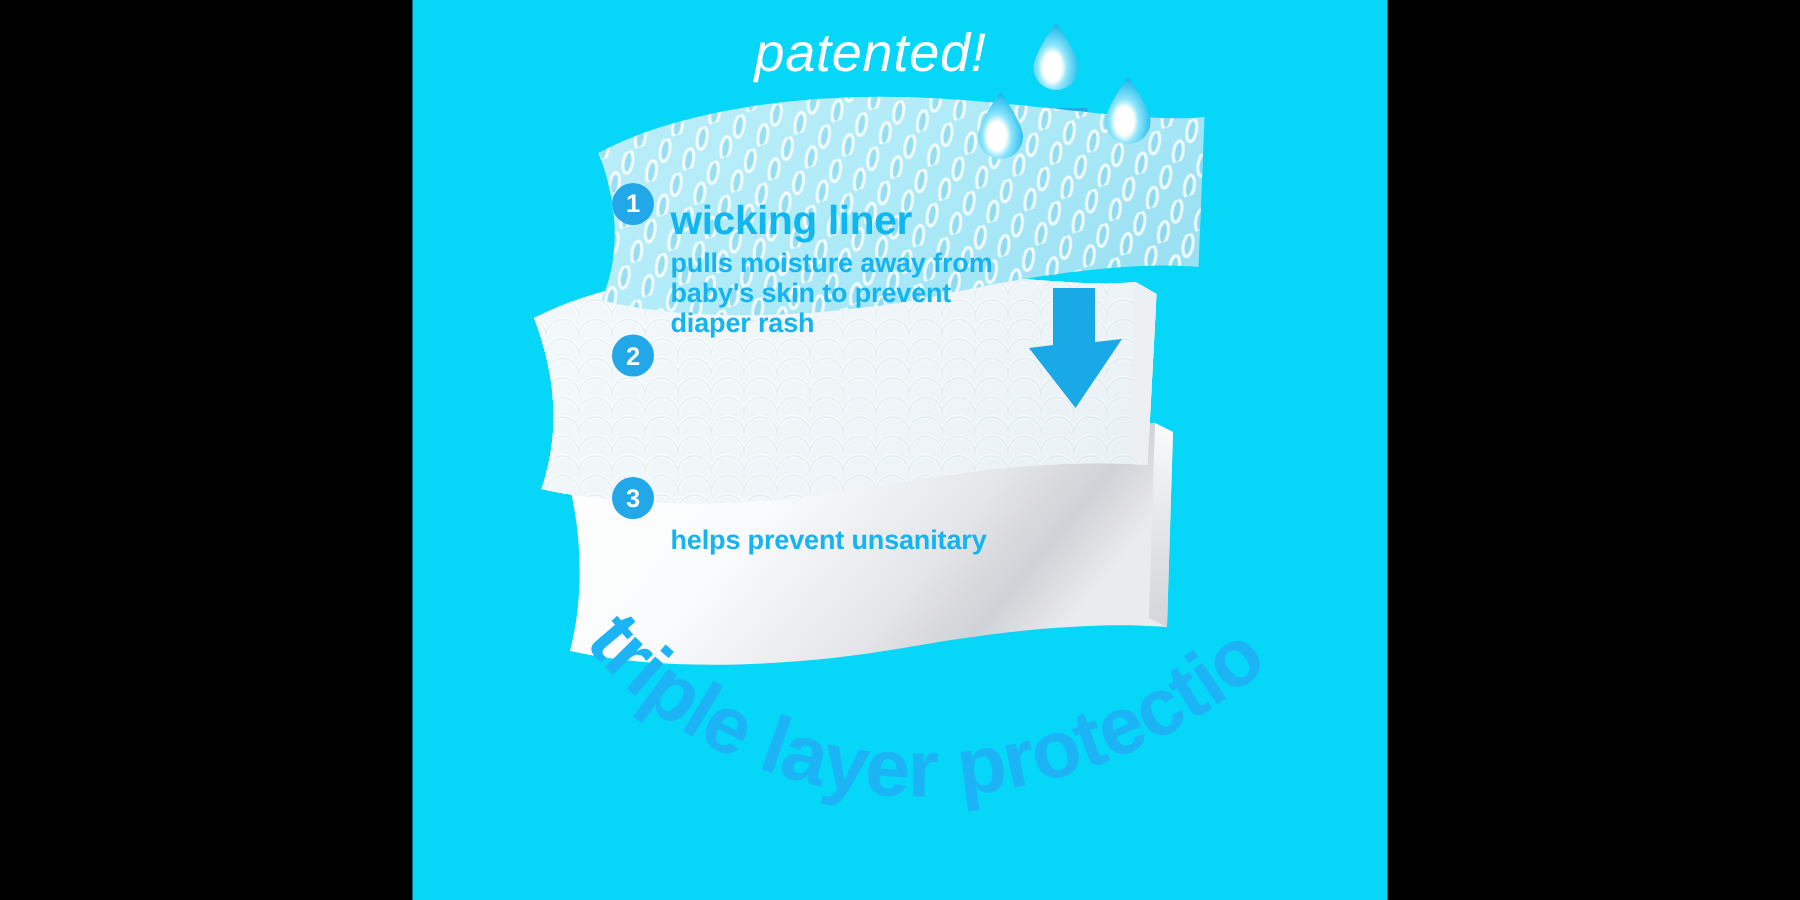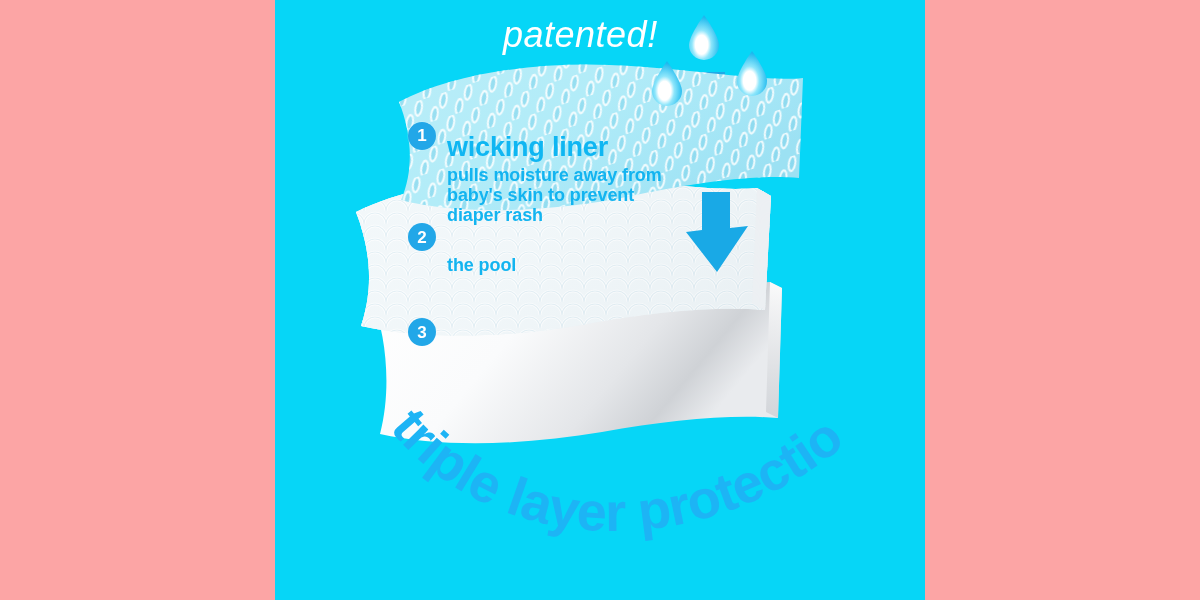--- a/index.html
+++ b/index.html
@@ -1,20 +1,20 @@
 <!DOCTYPE html>
 <html><head>
 <meta charset="utf-8">
 <style>
   html,body{margin:0;padding:0;background:#ffffff;}
   body{
     width:1200px;height:600px;overflow:hidden;
     font-family:"Liberation Sans", sans-serif;
   }
-  #stage{position:relative;width:1200px;height:600px;background:#fca5a5;}
+  #stage{position:relative;width:1200px;height:600px;background:#000000;}
 
   
   #panel{
     position:absolute;left:275px;top:0;width:650px;height:600px;
     background:#06d6f7;overflow:hidden;
   }
 
   
   .patented{
     position:absolute;left:228px;top:14px;
@@ -220,29 +220,29 @@
         <div>baby's skin to prevent</div>
         <div>diaper rash</div>
       </div>
     </div>
 
     <div class="layer-text" style="left:133px;top:223px;">
       <div class="row-head">
         <div class="badge">2</div>
       </div>
       <div class="sub">
-        <div>the pool</div>
       </div>
     </div>
 
     <div class="layer-text" style="left:133px;top:318px;">
       <div class="row-head">
         <div class="badge">3</div>
       </div>
       <div class="sub">
+        <div>helps prevent unsanitary</div>
       </div>
     </div>
 
     <div id="arcwrap">
       <svg width="650" height="210" viewBox="0 0 650 210">
         <defs>
           <path id="arcpath" d="M108,30 C210,170 430,180 580,46" fill="none"></path>
         </defs>
         <text class="arc-text">
           <textPath href="#arcpath" xlink:href="#arcpath" startOffset="2%" id="arc-textpath">triple layer protection</textPath>

